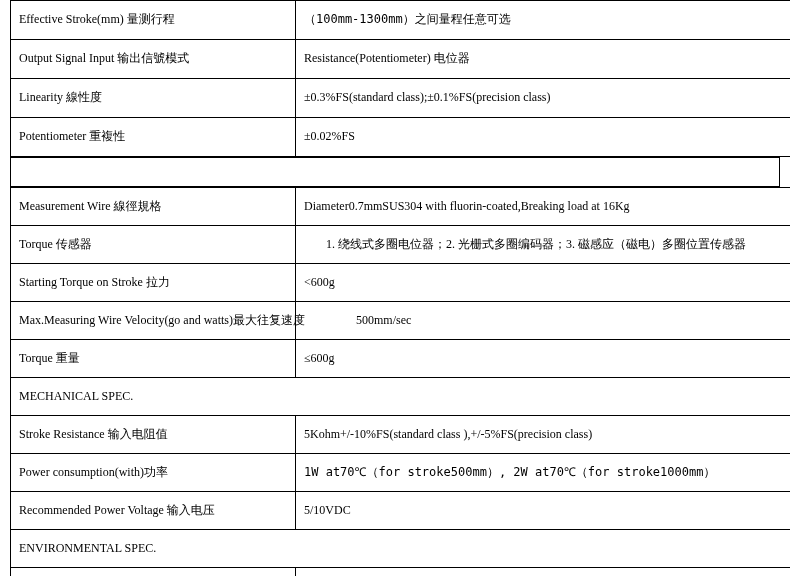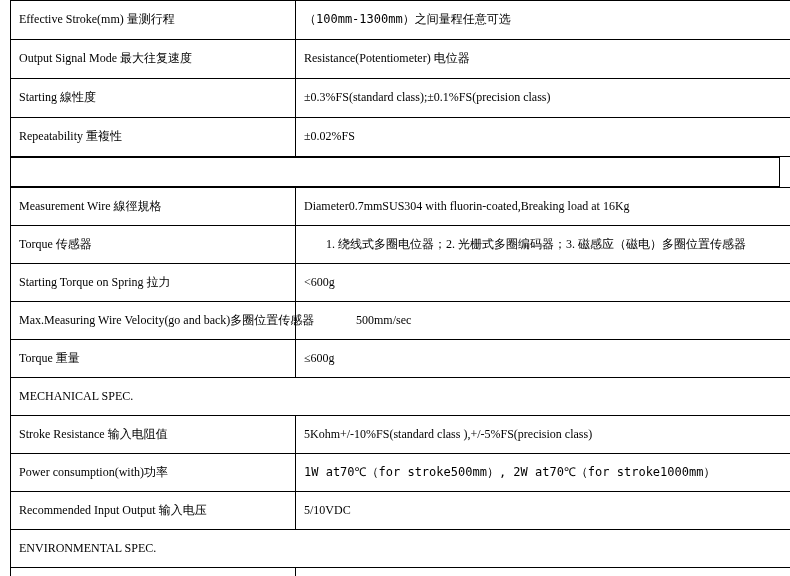--- a/index.html
+++ b/index.html
@@ -68,29 +68,29 @@
 
 <div class="sheet">
 
   <table class="spec block-top">
     <tbody>
       <tr>
         <td class="label">Effective Stroke(mm) 量测行程</td>
         <td class="value mono">（100mm-1300mm）之间量程任意可选</td>
       </tr>
       <tr>
-        <td class="label">Output Signal Mode 最大往复速度</td>
+        <td class="label">Output Signal Input 输出信號模式</td>
         <td class="value">Resistance(Potentiometer) 电位器</td>
       </tr>
       <tr>
-        <td class="label">Starting 線性度</td>
+        <td class="label">Linearity 線性度</td>
         <td class="value">±0.3%FS(standard class);±0.1%FS(precision class)</td>
       </tr>
       <tr>
-        <td class="label">Repeatability 重複性</td>
+        <td class="label">Potentiometer 重複性</td>
         <td class="value">±0.02%FS</td>
       </tr>
     </tbody>
   </table>
 
   <table class="spec">
     <tbody>
       <tr class="gap-row">
         <td colspan="2"></td>
       </tr>
@@ -104,26 +104,26 @@
         <td class="label">Measurement Wire 線徑規格</td>
         <td class="value">Diameter0.7mmSUS304 with fluorin-coated,Breaking load at 16Kg</td>
       </tr>
 
       <tr>
         <td class="label">Torque  传感器</td>
         <td class="value val-indent">1. 绕线式多圈电位器；2. 光栅式多圈编码器；3. 磁感应（磁电）多圈位置传感器</td>
       </tr>
 
       <tr>
-        <td class="label">Starting Torque on Spring 拉力</td>
+        <td class="label">Starting Torque on Stroke 拉力</td>
         <td class="value">&lt;600g</td>
       </tr>
 
       <tr>
-        <td class="label">Max.Measuring Wire Velocity(go and back)多圈位置传感器</td>
+        <td class="label">Max.Measuring Wire Velocity(go and watts)最大往复速度</td>
         <td class="value val-indent2">500mm/sec</td>
       </tr>
 
       <tr>
         <td class="label">Torque 重量</td>
         <td class="value">≤600g</td>
       </tr>
 
       <tr>
         <td class="fullspan" colspan="2">MECHANICAL    SPEC.</td>
@@ -133,21 +133,21 @@
         <td class="label">Stroke Resistance 输入电阻值</td>
         <td class="value">5Kohm+/-10%FS(standard class ),+/-5%FS(precision class)</td>
       </tr>
 
       <tr>
         <td class="label">Power consumption(with)功率</td>
         <td class="value mono">1W at70℃（for stroke500mm）, 2W at70℃（for stroke1000mm）</td>
       </tr>
 
       <tr>
-        <td class="label">Recommended Input Output 输入电压</td>
+        <td class="label">Recommended Power Voltage 输入电压</td>
         <td class="value">5/10VDC</td>
       </tr>
 
       <tr>
         <td class="fullspan" colspan="2"> ENVIRONMENTAL    SPEC.</td>
       </tr>
 
       <tr>
         <td class="label">Operating Temp.工作溫度</td>
         <td class="value">0℃～+70℃</td>

